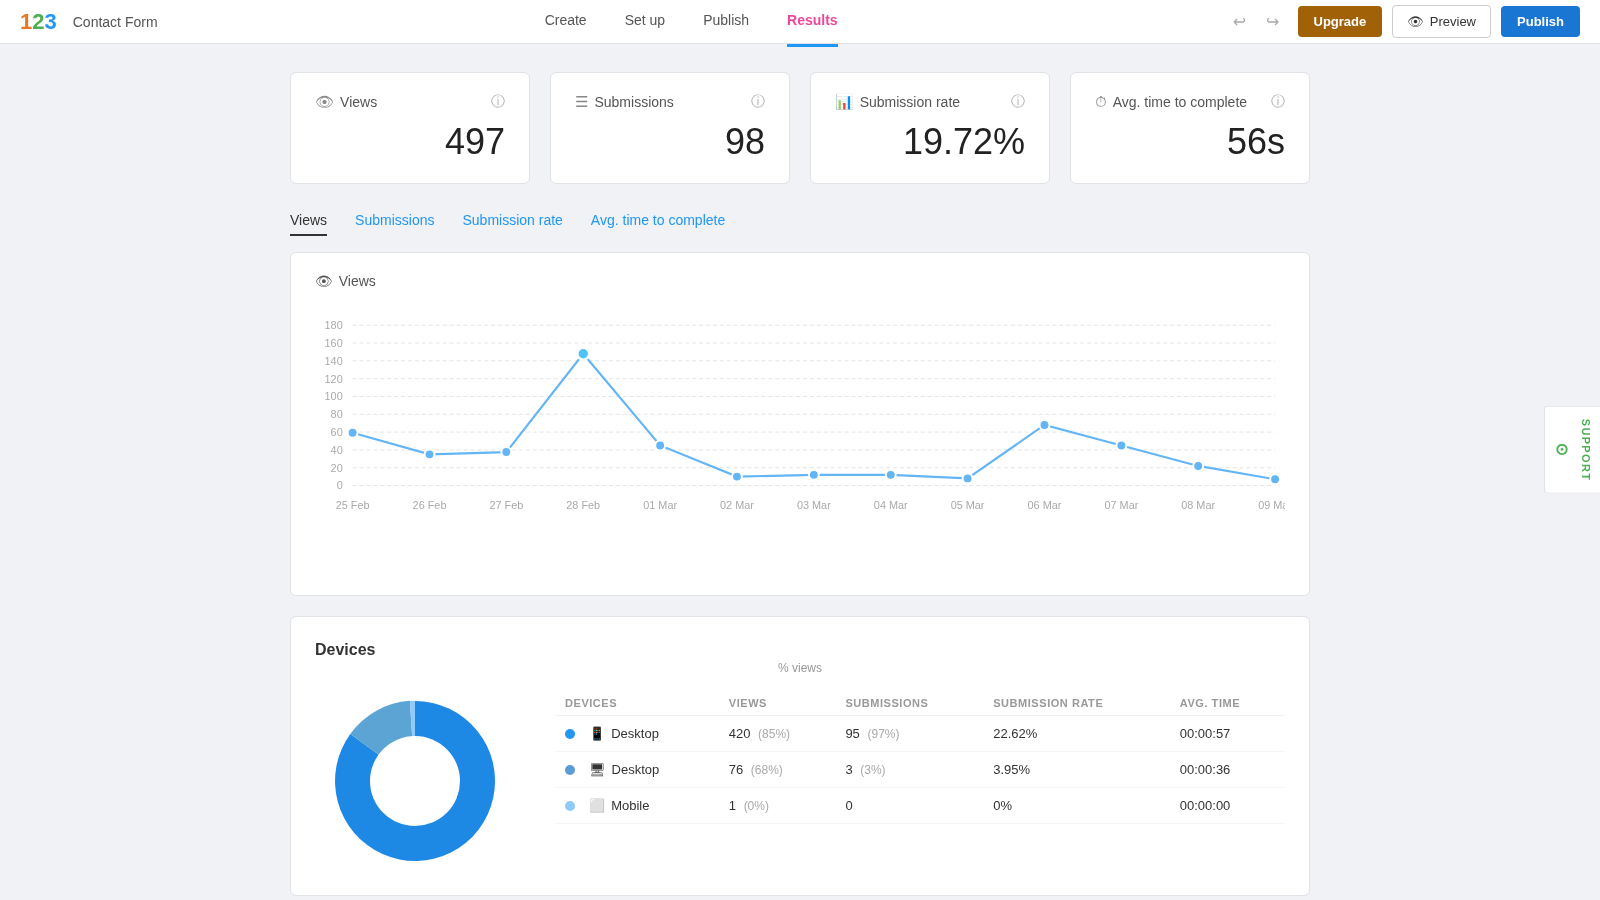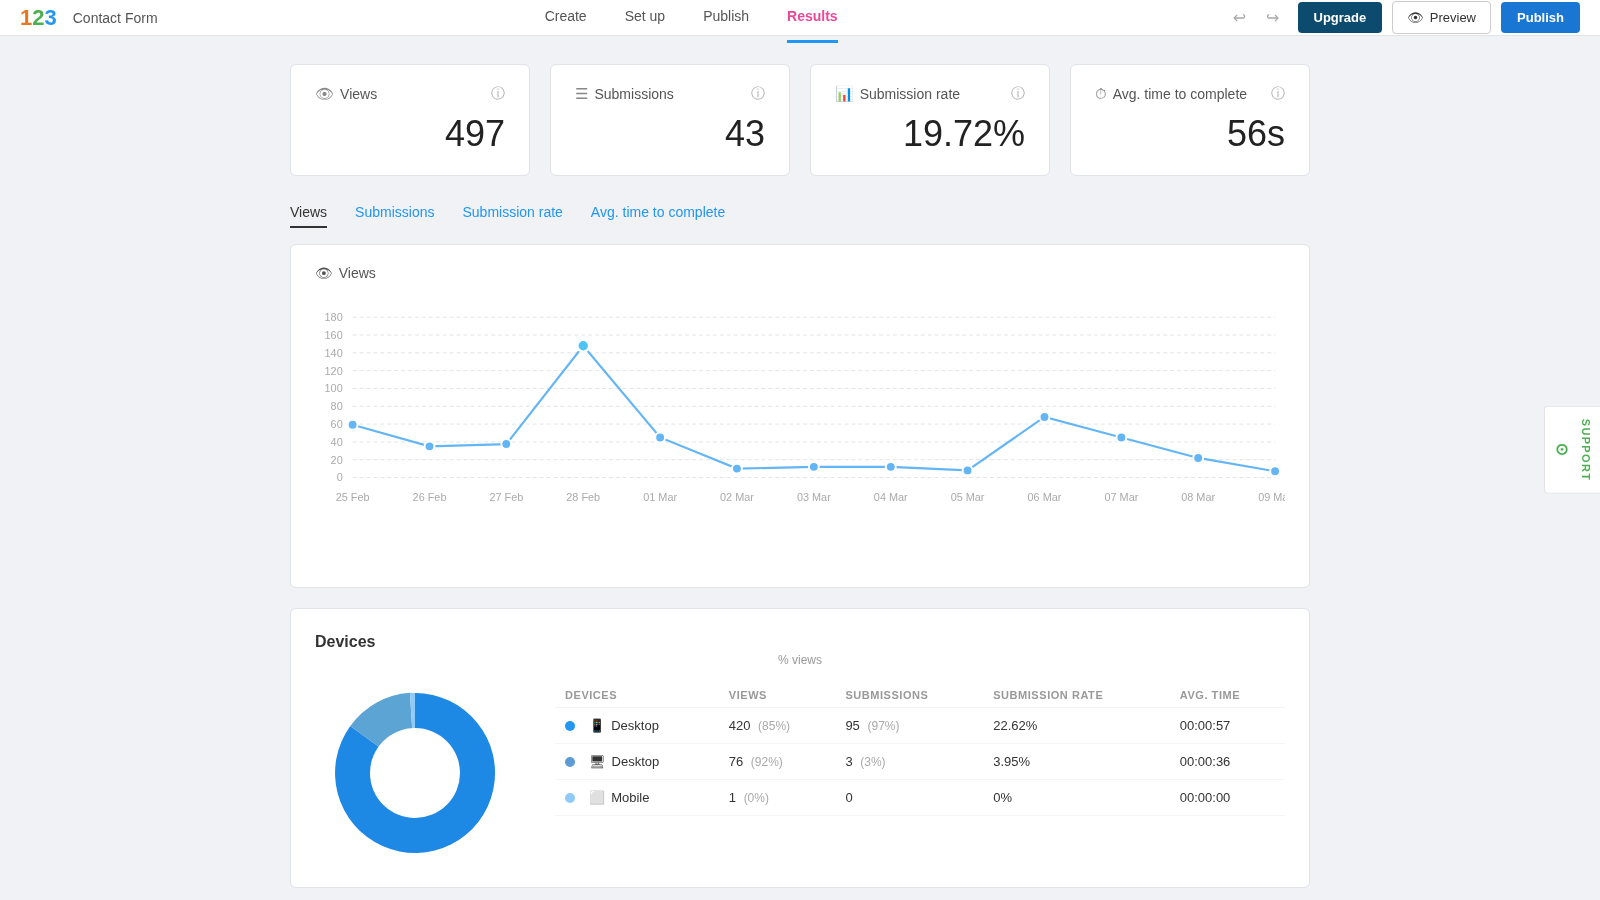--- a/index.html
+++ b/index.html
@@ -1,40 +1,40 @@
 <!DOCTYPE html>
 <html><head>
   <meta charset="utf-8">
   <style>
     * { box-sizing: border-box; margin: 0; padding: 0; }
     body { font-family: -apple-system, BlinkMacSystemFont, 'Segoe UI', sans-serif; background: #f0f2f5; min-height: 900px; }
 
     
     .topnav {
       display: flex; align-items: center; background: #fff;
-      padding: 0 20px; height: 36px; border-bottom: 1px solid #e0e3e8;
+      padding: 0 20px; height: 44px; border-bottom: 1px solid #e0e3e8;
       position: relative; z-index: 10;
     }
     .logo { display: flex; align-items: center; margin-right: 16px; }
     .logo-text { font-size: 22px; font-weight: 700; }
     .logo-1 { color: #e87722; }
     .logo-2 { color: #4caf50; }
     .logo-3 { color: #2196f3; }
     .form-title { color: #555; font-size: 14px; margin-right: auto; }
     .nav-links { display: flex; gap: 38px; margin: 0 auto; }
     .nav-link { font-size: 14px; color: #555; cursor: pointer; padding: 16px 0; border-bottom: 3px solid transparent; text-decoration: none; }
     .nav-link.active { color: #ec4899; border-bottom: 3px solid #2196f3; font-weight: 600; }
     .nav-actions { display: flex; align-items: center; gap: 10px; margin-left: auto; }
     .undo-redo { display: flex; gap: 4px; }
     .undo-btn, .redo-btn {
       background: none; border: none; cursor: pointer; padding: 6px 8px;
       color: #aaa; font-size: 16px; border-radius: 4px;
     }
     .upgrade-btn {
-      background: #0c4a6e; color: #fff; border: none; border-radius: 4px;
+      background: #a16207; color: #fff; border: none; border-radius: 4px;
       padding: 8px 16px; font-size: 13px; font-weight: 600; cursor: pointer;
     }
     .preview-btn {
       background: #fff; color: #333; border: 1px solid #ccc; border-radius: 4px;
       padding: 8px 14px; font-size: 13px; cursor: pointer; display: flex; align-items: center; gap: 6px;
     }
     .publish-btn {
       background: #1976d2; color: #fff; border: none; border-radius: 4px;
       padding: 8px 16px; font-size: 13px; font-weight: 600; cursor: pointer;
     }
@@ -138,21 +138,21 @@
       <div class="stat-value">497</div>
     </div>
     <div class="stat-card">
       <div class="stat-header">
         <span class="stat-label">
           <span class="stat-icon">☰</span>
           <span>Submissions</span>
         </span>
         <span class="stat-info">ⓘ</span>
       </div>
-      <div class="stat-value">43</div>
+      <div class="stat-value">98</div>
     </div>
     <div class="stat-card">
       <div class="stat-header">
         <span class="stat-label">
           <span class="stat-icon">📊</span>
           <span>Submission rate</span>
         </span>
         <span class="stat-info">ⓘ</span>
       </div>
       <div class="stat-value">19.72%</div>
@@ -291,21 +291,21 @@
             <tr>
               <td>
                 <div class="device-name-cell">
                   <span class="device-dot" style="background:#5c9bd4"></span>
                   <span>🖥</span>
                   <span>Desktop</span>
                 </div>
               </td>
               <td>
                 <span>76</span>
-                <span class="pct-muted">(92%)</span>
+                <span class="pct-muted">(68%)</span>
               </td>
               <td>
                 <span>3</span>
                 <span class="pct-muted">(3%)</span>
               </td>
               <td>3.95%</td>
               <td>00:00:36</td>
             </tr>
             <tr>
               <td>

